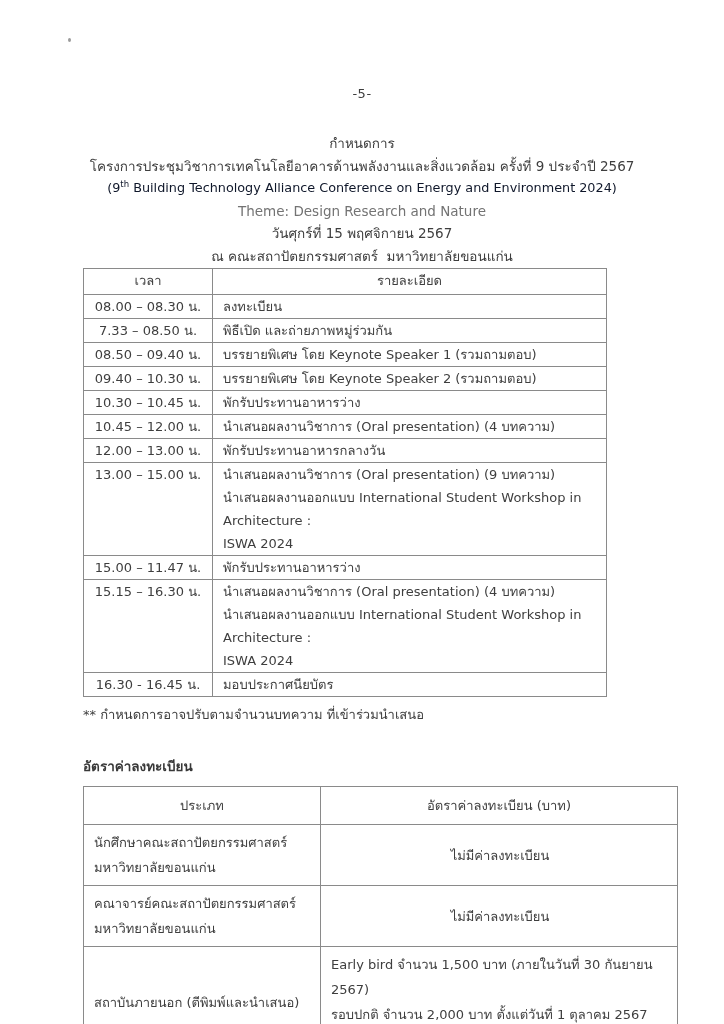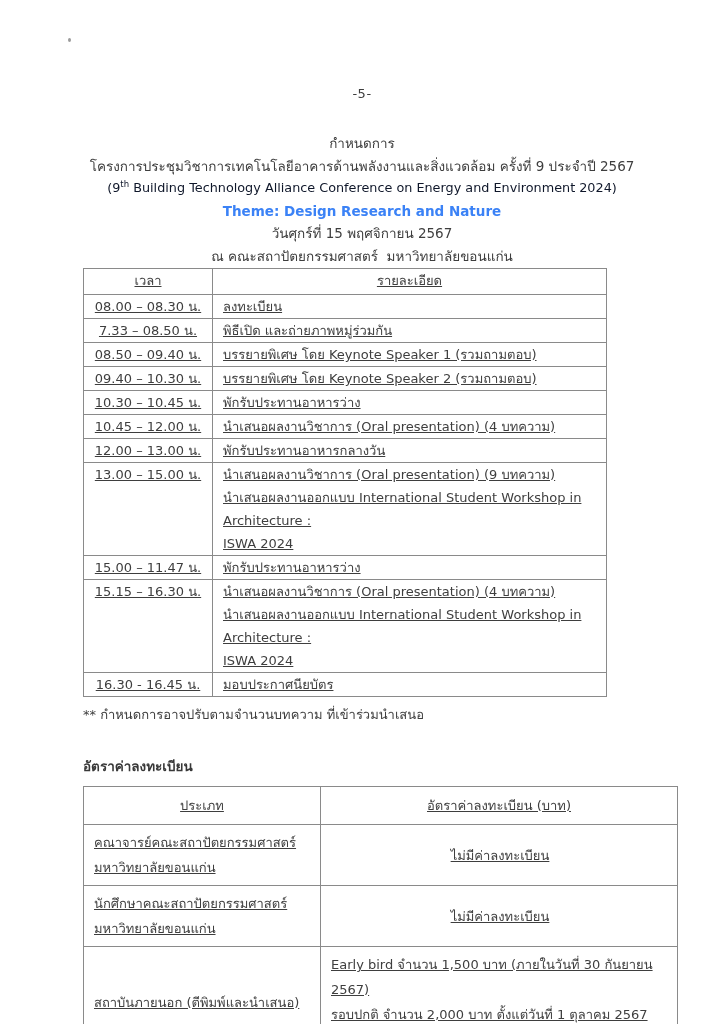--- a/index.html
+++ b/index.html
@@ -5,27 +5,27 @@
   html, body { margin:0; padding:0; background:#ffffff; }
   #page {
     position:relative; width:724px; height:1024px; background:#ffffff;
     font-family:"DejaVu Sans", sans-serif; color:#3e3e3e; overflow:hidden;
   }
   .speck { position:absolute; left:68px; top:38px; width:3px; height:4px; background:#9b9b9b; border-radius:50%; }
   .pageno { position:absolute; top:86px; left:0; width:100%; text-align:center; font-size:13px; letter-spacing:0.5px; }
   .header { position:absolute; top:132px; left:0; width:100%; text-align:center; }
   .hline { line-height:22.6px; font-size:13.5px; white-space:pre-wrap; }
   .hline.en { font-size:12.8px; color:#0f172a; }
-  .hline.theme { font-weight:bold; color:#3b82f6; }
+  .hline.theme { font-weight:normal; color:#737373; }
   sup.ord { font-size:8.5px; vertical-align:super; line-height:0; }
 
   .content { position:absolute; left:83px; top:268px; width:596px; }
 
   table { border-collapse:collapse; table-layout:fixed; }
-  th, td { border:1px solid #8a8a8a; font-size:13px;text-decoration:underline; }
+  th, td { border:1px solid #8a8a8a; font-size:13px; }
   th { font-weight:normal; }
 
   .schedule { width:524px; }
   .schedule th { height:20px; text-align:center; vertical-align:middle; padding:1px 0 3px 0; }
   .schedule col.c1 { width:129px; }
   .schedule td { vertical-align:top; padding:0; }
   .schedule td.time { text-align:center; line-height:23px; }
   .schedule td.detail { padding:0 8px 0 10px; }
   .dline { line-height:23px; }
 
@@ -150,27 +150,27 @@
       <colgroup>
           <col class="c1">
           <col>
         </colgroup>
       <tbody>
           <tr>
         <th>ประเภท</th>
         <th>อัตราค่าลงทะเบียน (บาท)</th>
       </tr>
       <tr class="single">
-        <td class="cat">คณาจารย์คณะสถาปัตยกรรมศาสตร์ มหาวิทยาลัยขอนแก่น</td>
+        <td class="cat">นักศึกษาคณะสถาปัตยกรรมศาสตร์ มหาวิทยาลัยขอนแก่น</td>
         <td class="fee">
               <div>ไม่มีค่าลงทะเบียน</div>
             </td>
       </tr>
       <tr class="single">
-        <td class="cat">นักศึกษาคณะสถาปัตยกรรมศาสตร์ มหาวิทยาลัยขอนแก่น</td>
+        <td class="cat">คณาจารย์คณะสถาปัตยกรรมศาสตร์ มหาวิทยาลัยขอนแก่น</td>
         <td class="fee">
               <div>ไม่มีค่าลงทะเบียน</div>
             </td>
       </tr>
       <tr class="left-fee">
         <td class="cat">สถาบันภายนอก (ตีพิมพ์และนำเสนอ)</td>
         <td class="fee">
           <div>Early bird จำนวน 1,500 บาท (ภายในวันที่ 30 กันยายน 2567)</div>
           <div>รอบปกติ จำนวน 2,000 บาท ตั้งแต่วันที่ 1 ตุลาคม 2567 เป็นต้นไป</div>
         </td>

